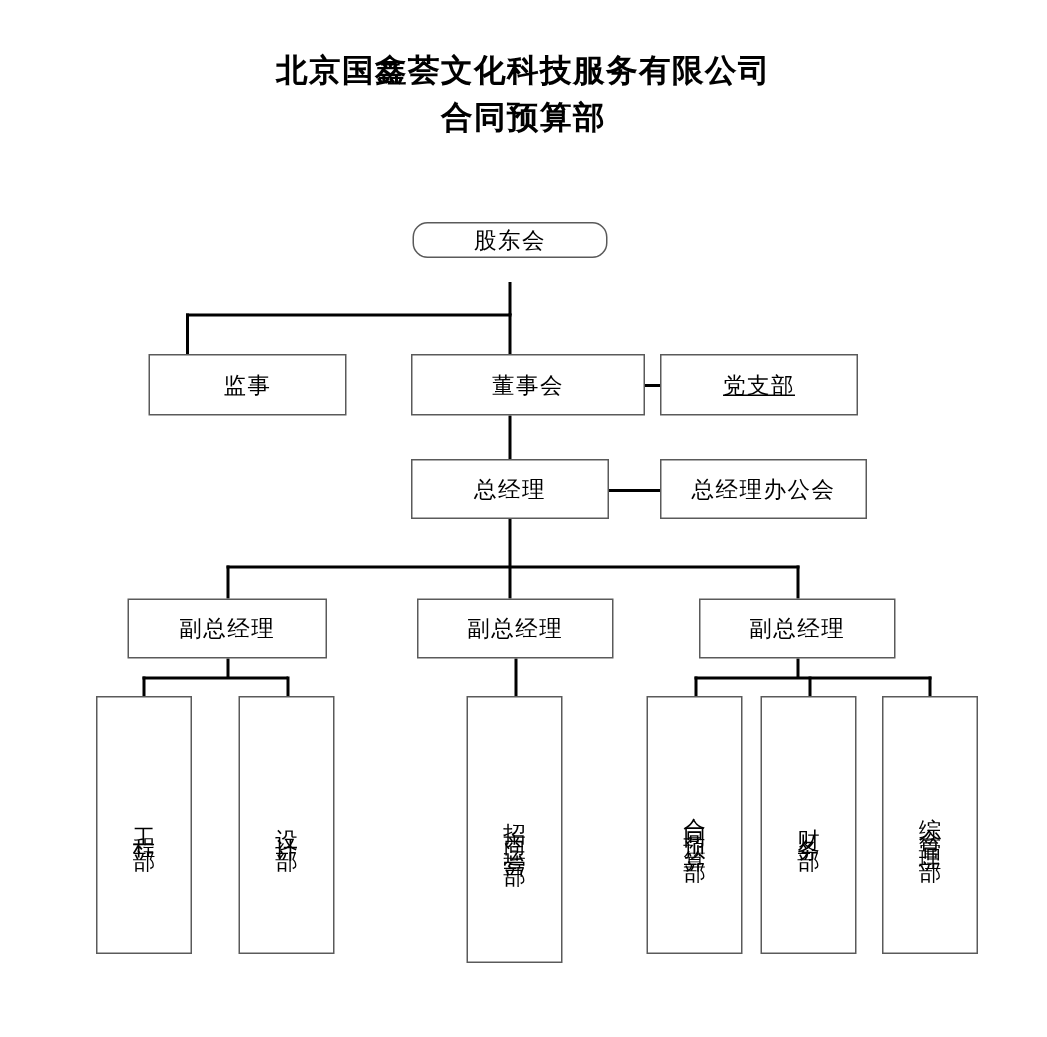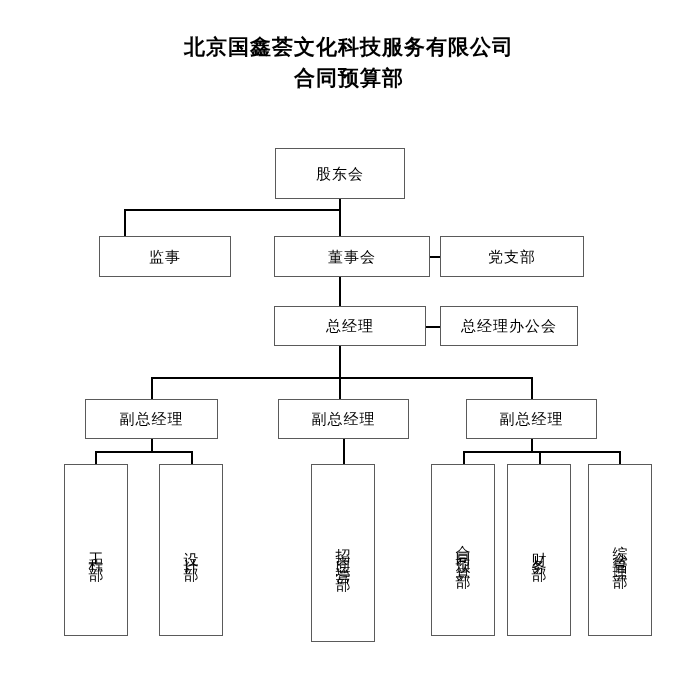--- a/index.html
+++ b/index.html
@@ -113,35 +113,35 @@
   <div class="line v" style="left:191px; top:451px; height:14px;"></div>
 
   <div class="line v" style="left:343px; top:438px; height:27px;"></div>
 
   <div class="line v" style="left:531px; top:438px; height:14px;"></div>
   <div class="line h" style="left:463px; top:451px; width:158px;"></div>
   <div class="line v" style="left:463px; top:451px; height:14px;"></div>
   <div class="line v" style="left:539px; top:451px; height:14px;"></div>
   <div class="line v" style="left:619px; top:451px; height:14px;"></div>
 
-  <div class="node horiz" style="left:275px; top:148px; width:130px; height:51px;">
+  <div class="node horiz" style="left:275px; top:148px; width:130px; height:24px;border-radius:10px;">
     <span class="node-label">股东会</span>
   </div>
 
   <div class="node horiz" style="left:99px; top:236px; width:132px; height:41px;">
     <span class="node-label">监事</span>
   </div>
   <div class="node horiz" style="left:274px; top:236px; width:156px; height:41px;">
     <span class="node-label">董事会</span>
   </div>
-  <div class="node horiz" style="left:440px; top:236px; width:144px; height:41px;">
+  <div class="node horiz" style="left:440px; top:236px; width:132px; height:41px;text-decoration:underline;">
     <span class="node-label">党支部</span>
   </div>
 
-  <div class="node horiz" style="left:274px; top:306px; width:152px; height:40px;">
+  <div class="node horiz" style="left:274px; top:306px; width:132px; height:40px;">
     <span class="node-label">总经理</span>
   </div>
   <div class="node horiz" style="left:440px; top:306px; width:138px; height:40px;">
     <span class="node-label">总经理办公会</span>
   </div>
 
   <div class="node horiz" style="left:85px; top:399px; width:133px; height:40px;">
     <span class="node-label">副总经理</span>
   </div>
   <div class="node horiz" style="left:278px; top:399px; width:131px; height:40px;">

